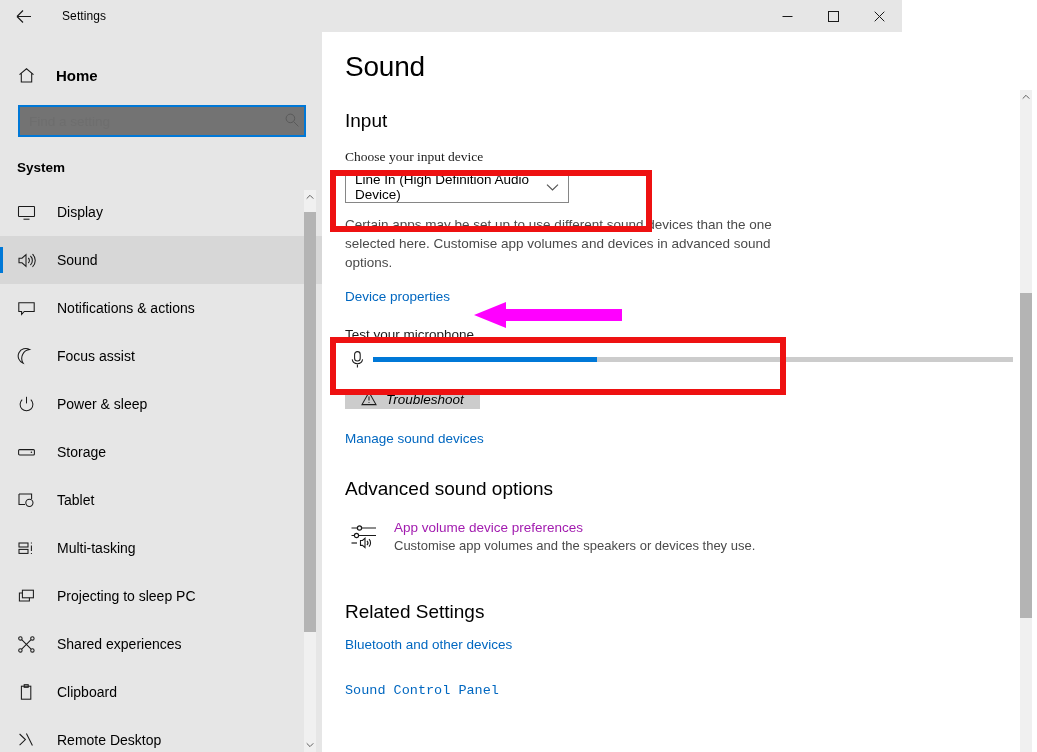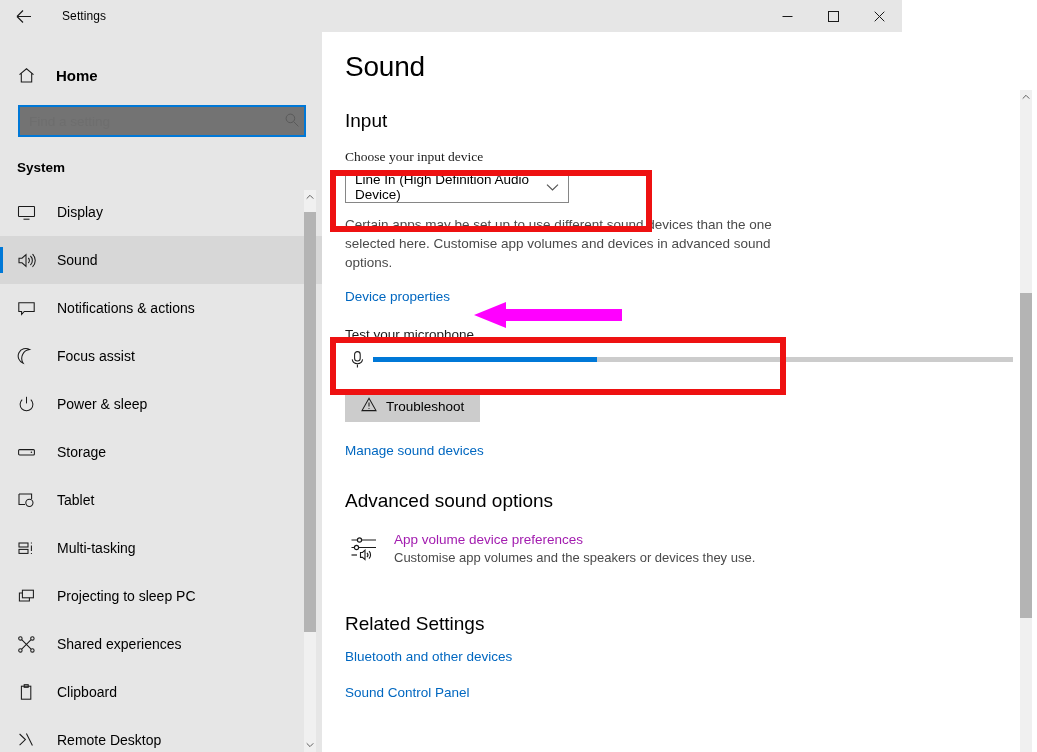--- a/index.html
+++ b/index.html
@@ -130,24 +130,25 @@
   .mic-label { font-size: 13.5px; color: #1b1b1b; margin: 22px 0 0 23px; }
   .mic-row { display: flex; align-items: center; margin: 8px 0 0 23px; }
   .mic-icon { width: 24px; display: flex; align-items: center; justify-content: center; }
   .mic-bar {
     width: 640px; height: 5px; background: #cccccc; margin-left: 4px; position: relative;
   }
   .mic-bar-fill { height: 5px; background: #0078d7; }
 
   .btn {
     display: inline-flex; align-items: center; gap: 9px;
-    height: 32px; padding: 0 15px; margin: 21px 0 0 23px;
+    height: 19px; padding: 0 15px; margin: 21px 0 0 23px;
     background: #cccccc; border: 1px solid #cccccc;
     font-size: 13.5px; color: #000; cursor: pointer;
     font-family: "Liberation Sans", sans-serif;
+    font-style: italic;
   }
 
   .adv-row { display: flex; margin: 20px 0 0 28px; align-items: flex-start; }
   .adv-icon { width: 38px; padding-top: 3px; }
   .adv-texts { margin-left: 6px; }
   .adv-title { font-size: 13.5px; color: #a21caf; }
   .adv-sub { font-size: 13px; color: #4a4a4a; margin-top: 3px; }
 
   
   .main-scroll {
@@ -427,21 +428,21 @@
       </div>
       <div class="adv-texts">
         <div class="adv-title">App volume  device preferences</div>
         <div class="adv-sub">Customise app volumes and the speakers or devices they use.</div>
       </div>
     </div>
 
     <h2 class="h2" style="margin-top:48px;">Related Settings</h2>
 
     <div><a class="link" style="margin-top:14px;">Bluetooth and other devices</a></div>
-    <div><a class="link" style="margin-top:20px;">Sound Control Panel</a></div>
+    <div><a class="link" style="margin-top:30px;font-family:Liberation Mono, monospace;">Sound Control Panel</a></div>
 
     <div class="main-scroll">
       <div class="sb-arrow up">
         <svg width="8" height="6" viewBox="0 0 8 6">
             <path d="M0.7 4.6 L4 1.3 L7.3 4.6" stroke="#606060" stroke-width="1" fill="none"></path>
           </svg>
       </div>
       <div class="sb-thumb" style="top:203px; height:325px;"></div>
     </div>
   </div>

